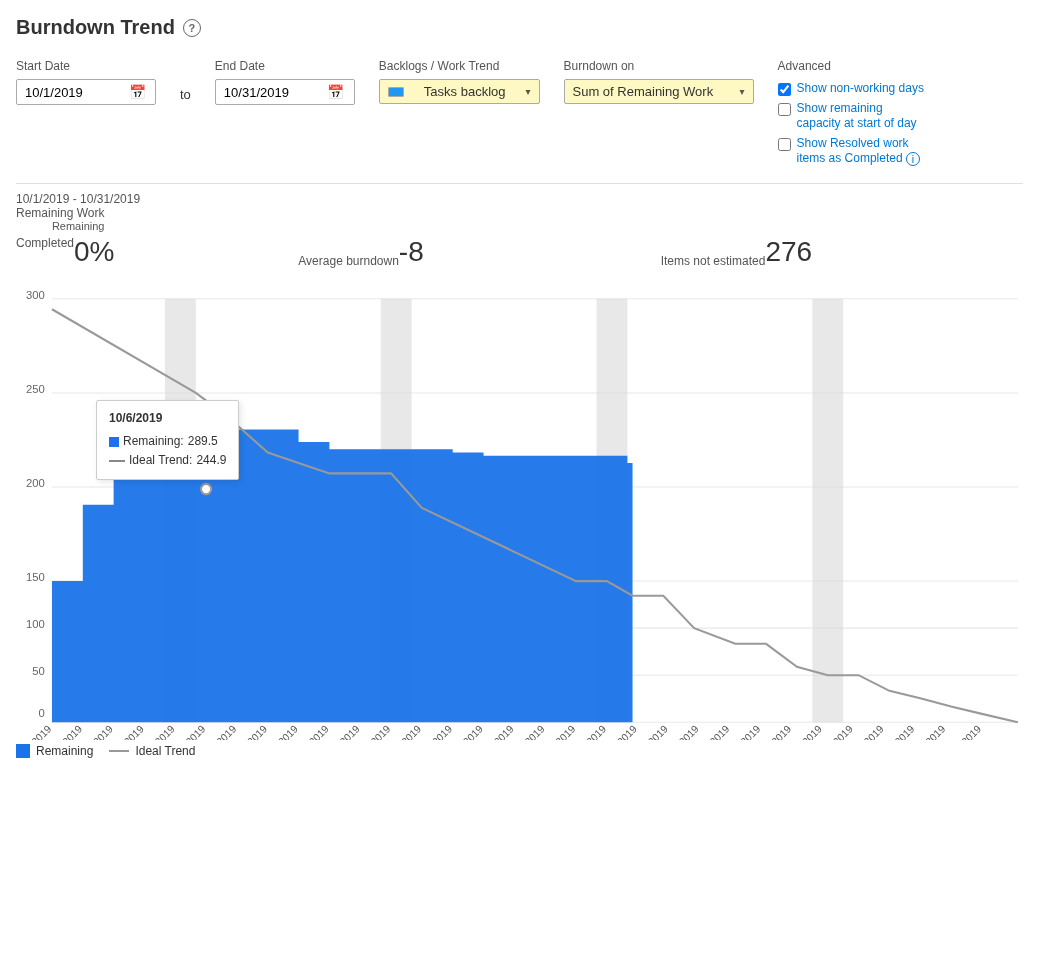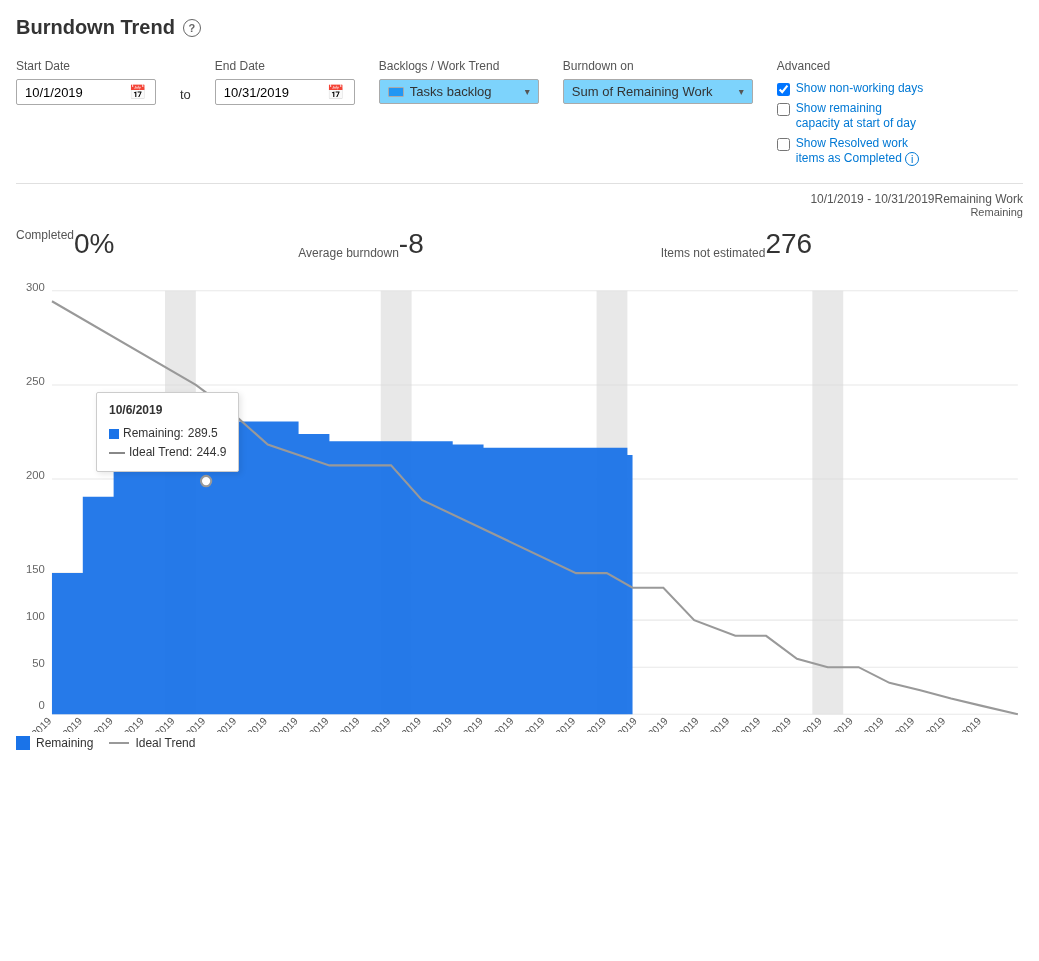--- a/index.html
+++ b/index.html
@@ -8,35 +8,35 @@
     .page-title { font-size: 20px; font-weight: 600; display: flex; align-items: center; gap: 8px; margin-bottom: 20px; }
     .help-icon { width: 18px; height: 18px; border-radius: 50%; border: 1.5px solid #666; display: inline-flex; align-items: center; justify-content: center; font-size: 11px; color: #666; cursor: pointer; }
 
     .controls-row { display: flex; align-items: flex-start; gap: 24px; margin-bottom: 16px; flex-wrap: nowrap; }
     .control-group { display: flex; flex-direction: column; gap: 6px; }
     .control-label { font-size: 12px; color: #555; }
     .date-input-wrapper { display: flex; align-items: center; gap: 4px; border: 1px solid #aaa; padding: 4px 8px; border-radius: 2px; background: #fff; min-width: 140px; }
     .date-input-wrapper input { border: none; outline: none; font-size: 13px; width: 100px; }
     .to-label { font-size: 13px; padding-top: 28px; }
     .calendar-icon { color: #666; font-size: 14px; cursor: pointer; }
-    .dropdown-wrapper { display: flex; align-items: center; border: 1px solid #aaa; padding: 4px 8px; border-radius: 2px; background: #7dd3fc; min-width: 160px; cursor: pointer; gap: 6px; }
+    .dropdown-wrapper { display: flex; align-items: center; border: 1px solid #aaa; padding: 4px 8px; border-radius: 2px; background: #fef9c3; min-width: 160px; cursor: pointer; gap: 20px; }
     .dropdown-wrapper .dd-icon { width: 16px; height: 10px; background: linear-gradient(to bottom, #2196f3 50%, #2196f3 50%); border: 1px solid #aaa; border-radius: 1px; }
     .dropdown-text { flex: 1; font-size: 13px; }
     .chevron-down { font-size: 10px; color: #555; }
 
     .advanced-section { display: flex; flex-direction: column; gap: 4px; }
     .advanced-label { font-size: 12px; color: #555; margin-bottom: 4px; }
     .checkbox-row { display: flex; align-items: flex-start; gap: 6px; }
     .checkbox-row input[type=checkbox] { margin-top: 2px; }
     .checkbox-text { font-size: 12px; color: #0078d4; max-width: 130px; line-height: 1.3; }
     .checkbox-text.active { color: #0078d4; }
 
     .divider { border: none; border-top: 1px solid #e0e0e0; margin: 8px 0; }
 
-    .chart-header { display: flex; justify-content: flex-end; align-items: flex-start; margin-bottom: 10px; }
+    .chart-header { display: flex; justify-content: flex-start; align-items: flex-start; margin-bottom: 4px; flex-direction: column; }
     .date-range-label { font-size: 12px; color: #555; }
     .remaining-work-box { text-align: right; display: flex; flex-direction: column; align-items: flex-end; }
     .remaining-work-label { font-size: 12px; color: #555; }
     .remaining-work-value { font-size: 48px; font-weight: 300; line-height: 1; }
     .remaining-sub { font-size: 11px; color: #555; }
     .dots-menu { font-size: 16px; color: #555; cursor: pointer; margin-left: 6px; }
 
     .stats-row { display: flex; gap: 0; margin-bottom: 12px; }
     .stat-item { flex: 1; display: flex; flex-direction: row; }
     .stat-label { font-size: 12px; color: #555; }

